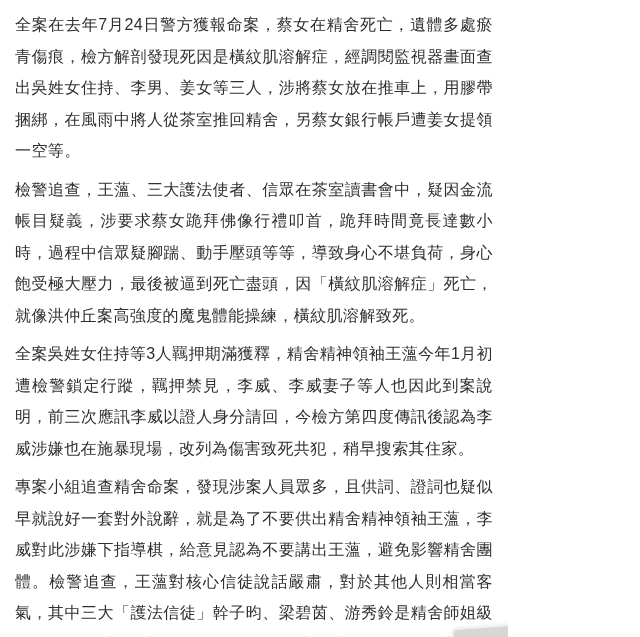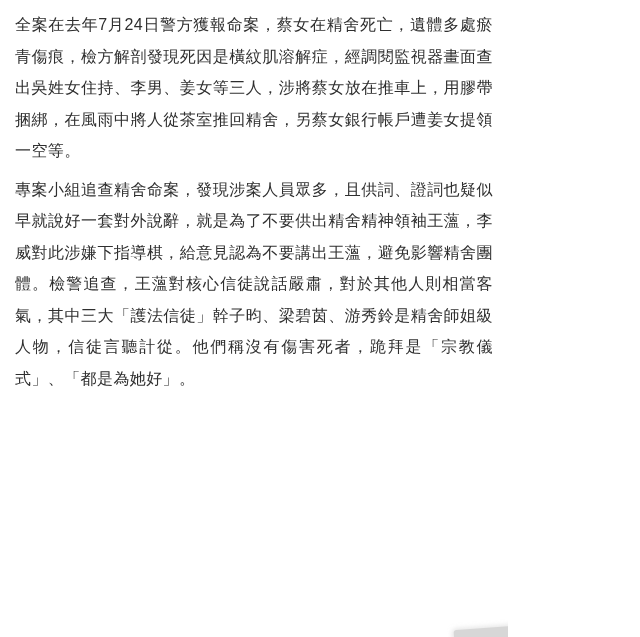--- a/index.html
+++ b/index.html
@@ -40,16 +40,18 @@
     transform: rotate(-4deg);
     box-shadow: 0 0 4px 2px rgba(215,215,215,0.55);
   }
 </style>
 </head>
 <body>
 
 <div class="page">
   <div class="article">
     <p>全案在去年7月24日警方獲報命案，蔡女在精舍死亡，遺體多處瘀青傷痕，檢方解剖發現死因是橫紋肌溶解症，經調閱監視器畫面查出吳姓女住持、李男、姜女等三人，涉將蔡女放在推車上，用膠帶捆綁，在風雨中將人從茶室推回精舍，另蔡女銀行帳戶遭姜女提領一空等。</p>
+    <p>檢警追查，王薀、三大護法使者、信眾在茶室讀書會中，疑因金流帳目疑義，涉要求蔡女跪拜佛像行禮叩首，跪拜時間竟長達數小時，過程中信眾疑腳踹、動手壓頭等等，導致身心不堪負荷，身心飽受極大壓力，最後被逼到死亡盡頭，因「橫紋肌溶解症」死亡，就像洪仲丘案高強度的魔鬼體能操練，橫紋肌溶解致死。</p>
+    <p>全案吳姓女住持等3人羈押期滿獲釋，精舍精神領袖王薀今年1月初遭檢警鎖定行蹤，羈押禁見，李威、李威妻子等人也因此到案說明，前三次應訊李威以證人身分請回，今檢方第四度傳訊後認為李威涉嫌也在施暴現場，改列為傷害致死共犯，稍早搜索其住家。</p>
     <p>專案小組追查精舍命案，發現涉案人員眾多，且供詞、證詞也疑似早就說好一套對外說辭，就是為了不要供出精舍精神領袖王薀，李威對此涉嫌下指導棋，給意見認為不要講出王薀，避免影響精舍團體。檢警追查，王薀對核心信徒說話嚴肅，對於其他人則相當客氣，其中三大「護法信徒」幹子昀、梁碧茵、游秀鈴是精舍師姐級人物，信徒言聽計從。他們稱沒有傷害死者，跪拜是「宗教儀式」、「都是為她好」。</p>
   </div>
   <div class="corner-artifact"></div>
 </div>
 
 </body></html>

